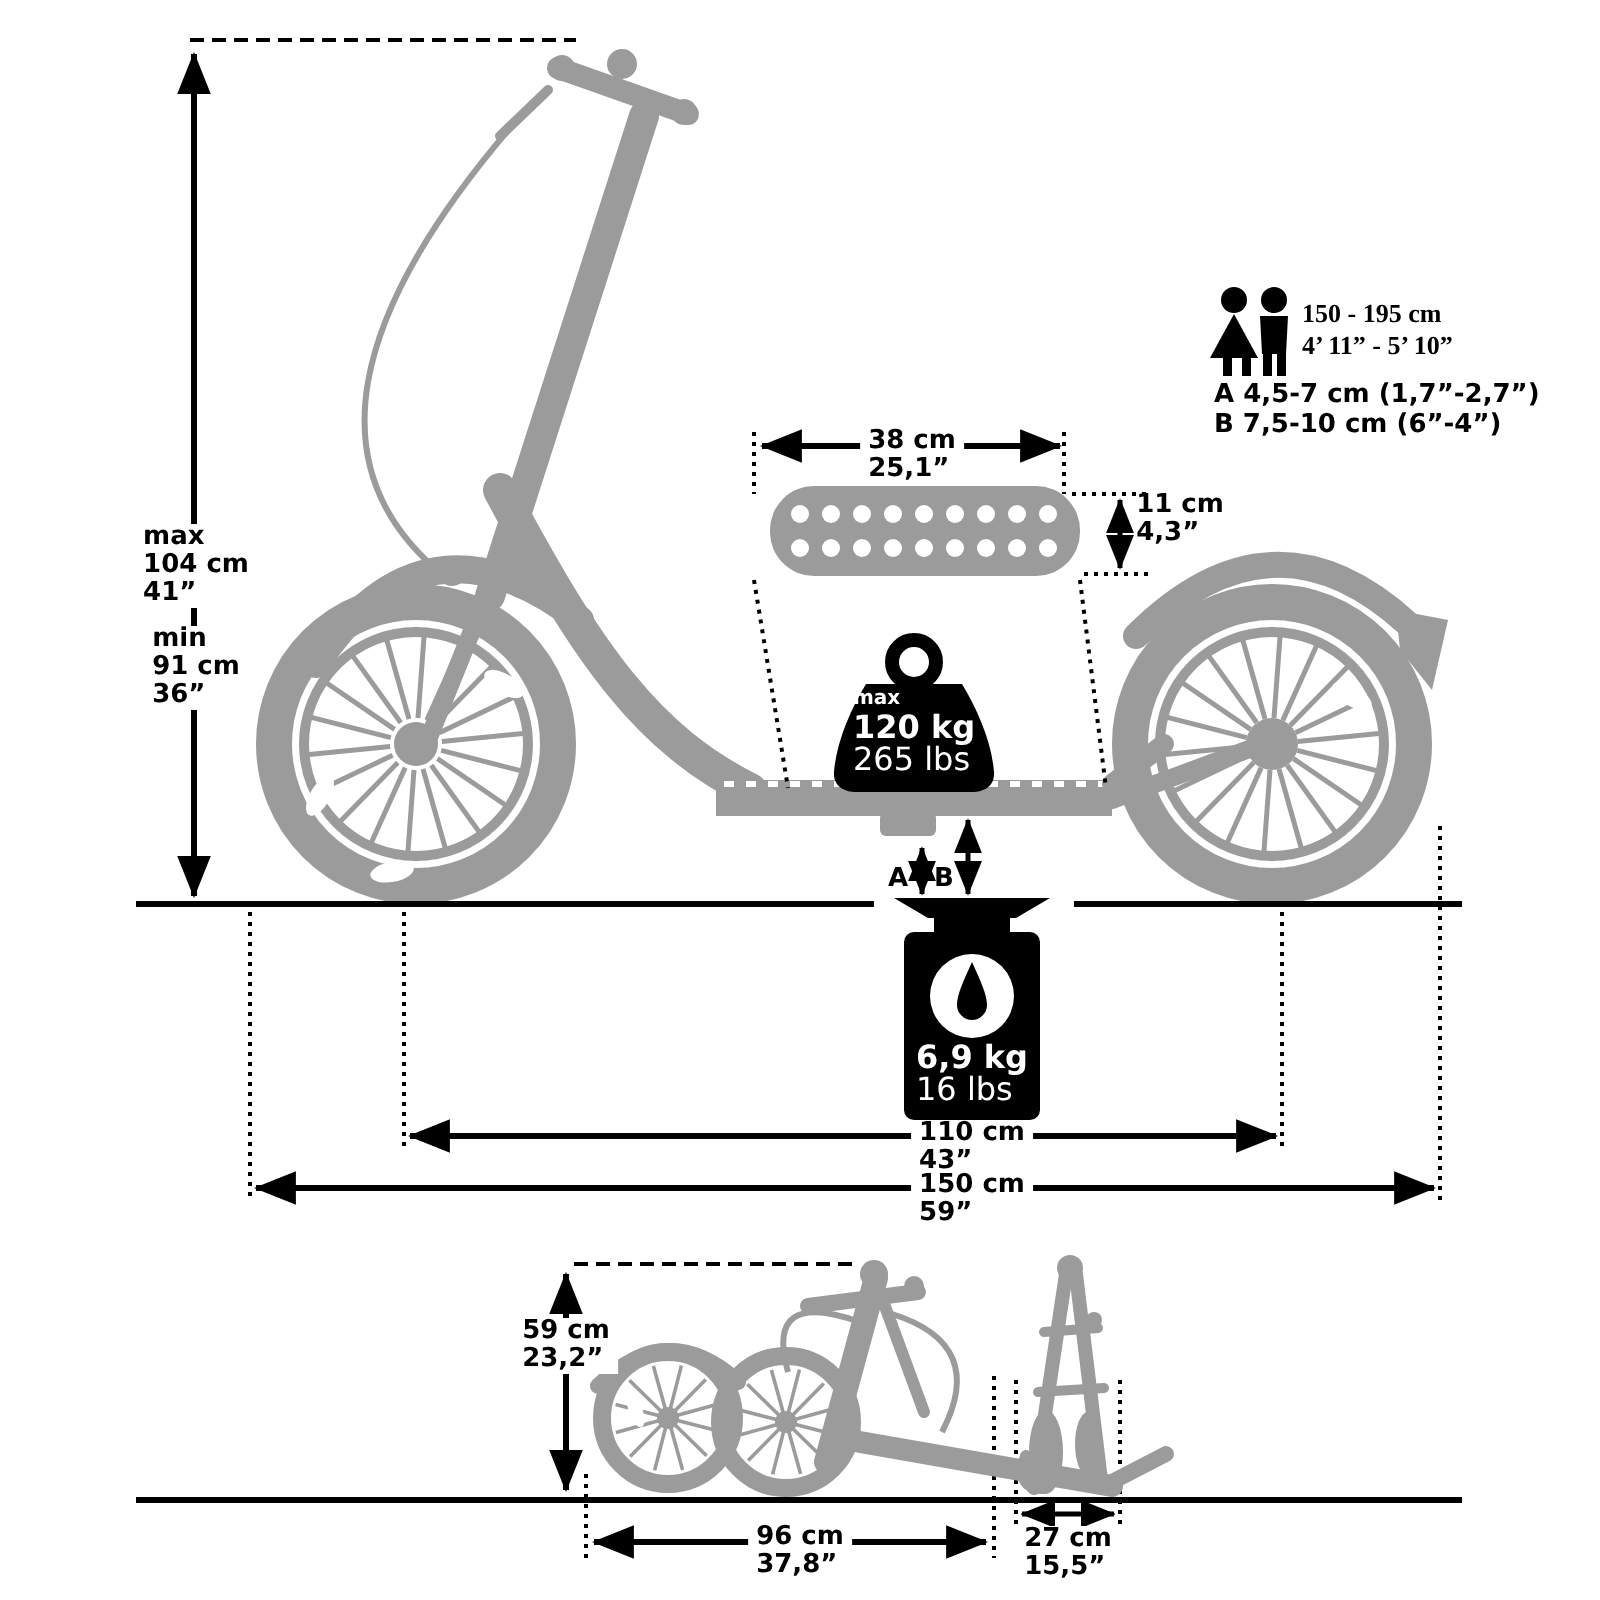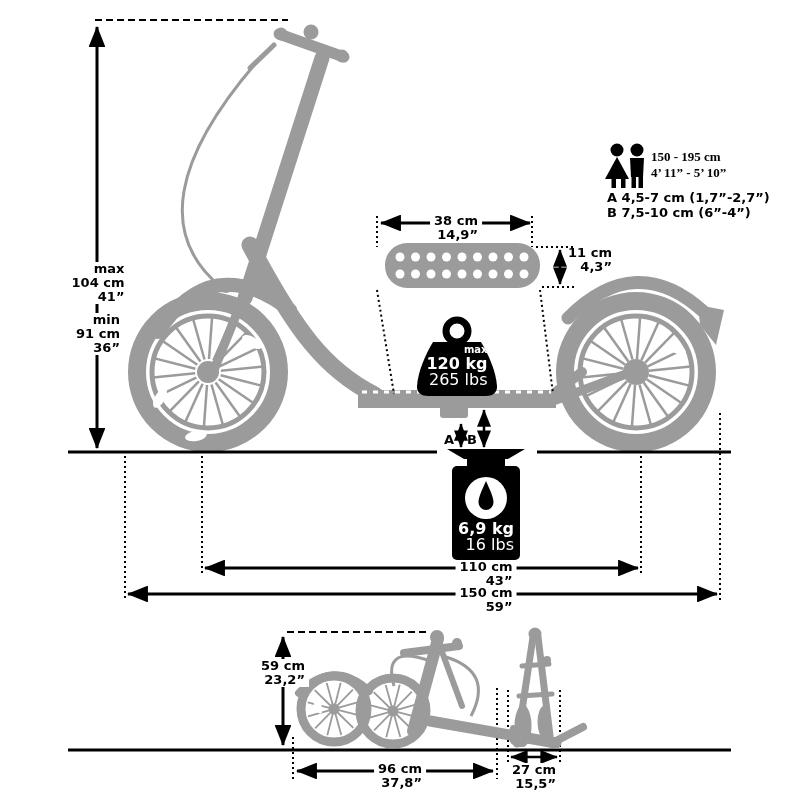--- a/index.html
+++ b/index.html
@@ -17,21 +17,21 @@
   
   .ink-s{stroke:var(--ink);fill:none;}
   .ink-f{fill:var(--ink);stroke:none;}
   .dim-line{stroke-width:3;}
   .dot{stroke-dasharray:2 3;stroke-width:2;}
   .dash{stroke-dasharray:7 4;stroke-width:2;}
   .ground{stroke-width:3;}
   
   .lab{position:absolute;font-weight:bold;color:var(--ink);white-space:nowrap;}
   .lab span{display:block;}
-  .ctr{transform:translateX(-50%);text-align:right;}
+  .ctr{transform:translateX(-50%);text-align:left;}
   .bg{background:var(--background);padding:0 4px;}
   .f13{font-size:13px;line-height:14px;}
   .lh15{line-height:15px;}
   .lh16{line-height:16px;font-family:Liberation Serif, serif;}
   .white{color:var(--inverse_text);}
   .w-max{font-size:10px;line-height:11px;}
   .w-kg{font-size:16px;line-height:18px;}
   .w-lbs{font-size:16px;line-height:13px;font-weight:normal;}
 </style>
 </head>
@@ -287,21 +287,21 @@
   <span>41”</span>
 </div>
 <div class="lab ctr bg f13" style="left:98px;top:313px">
   <span>min</span>
   <span>91 cm</span>
   <span>36”</span>
 </div>
 
 <div class="lab ctr bg f13" style="left:456px;top:214px">
   <span>38 cm</span>
-  <span>14,9”</span>
+  <span>25,1”</span>
 </div>
 <div class="lab ctr f13" style="left:590px;top:246px">
   <span>11 cm</span>
   <span>4,3”</span>
 </div>
 
 <div class="lab f13 lh16" style="left:651px;top:149px">
   <span>150 - 195 cm</span>
   <span>4’ 11” - 5’ 10”</span>
 </div>

